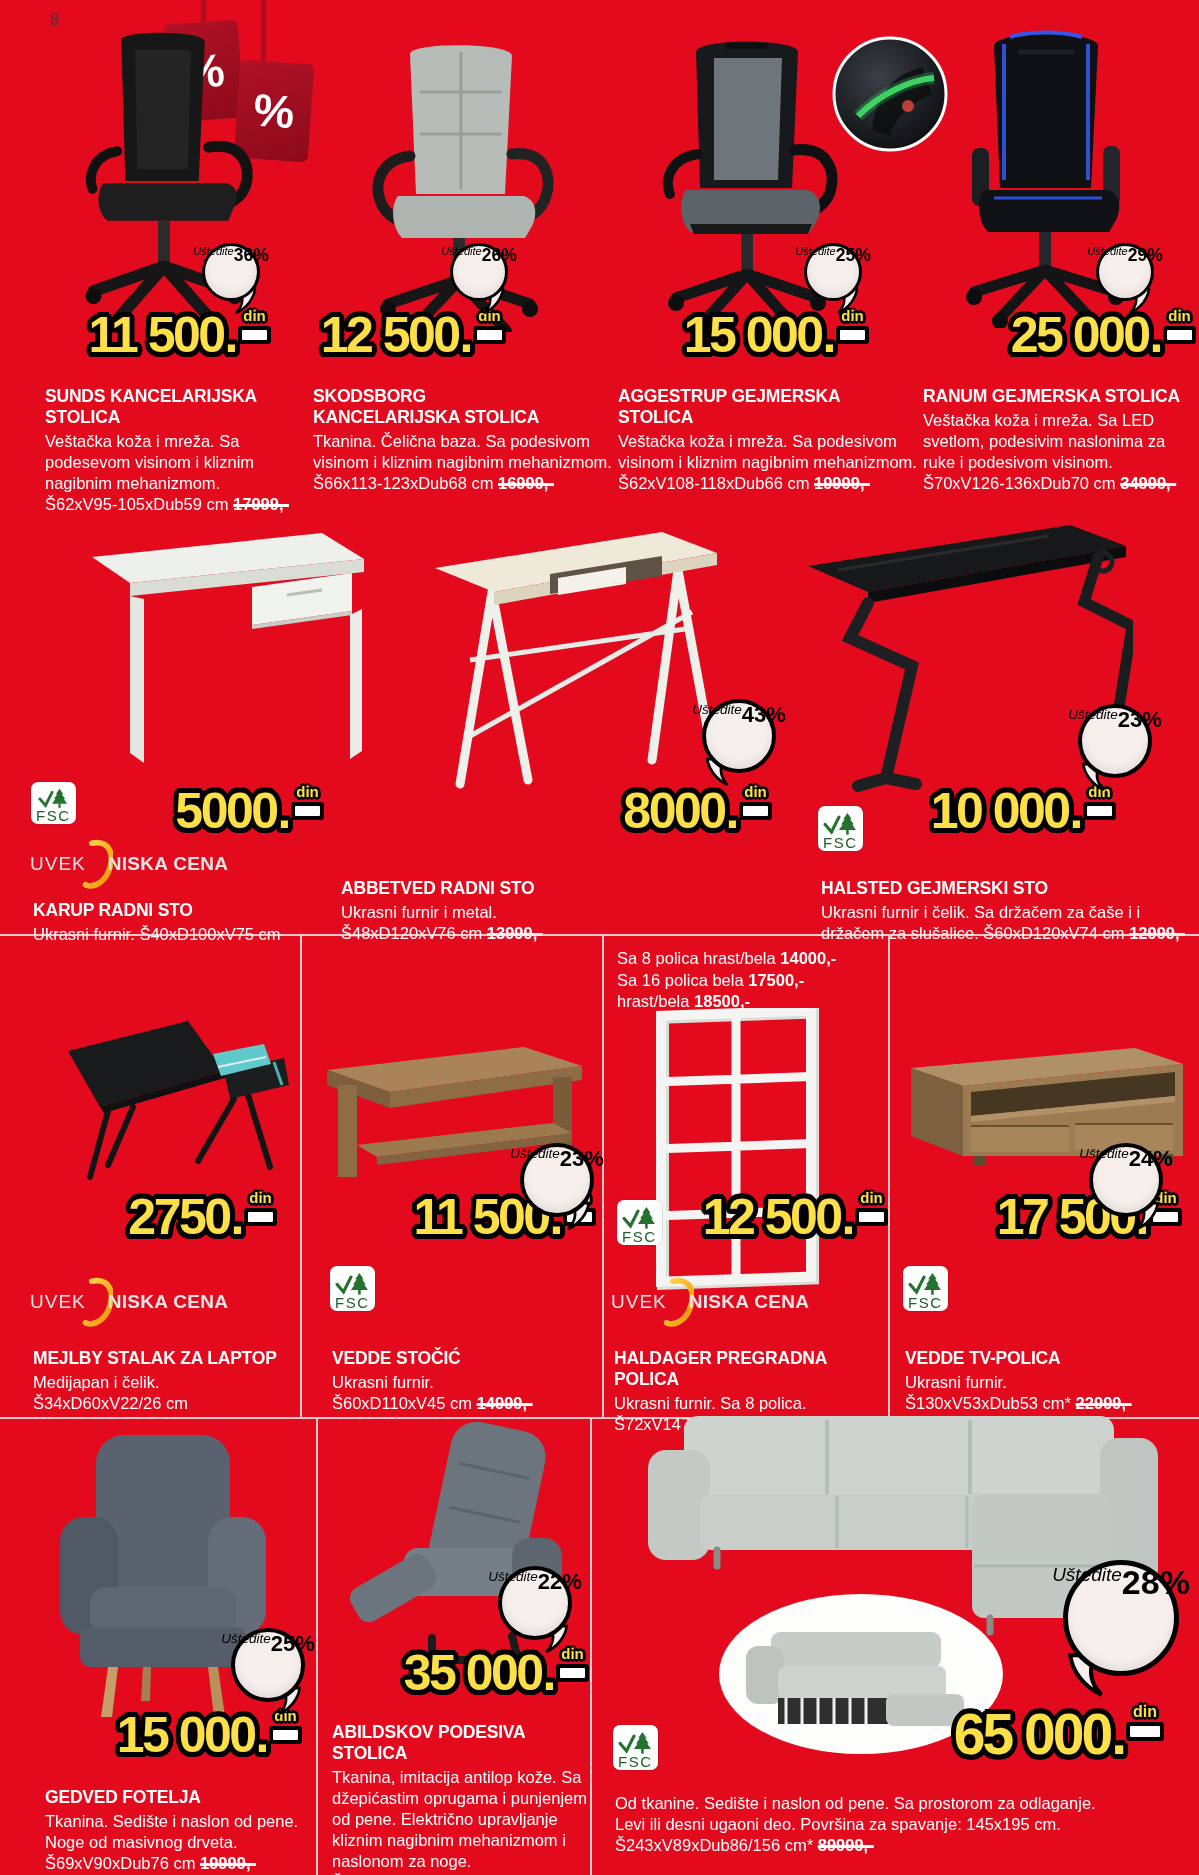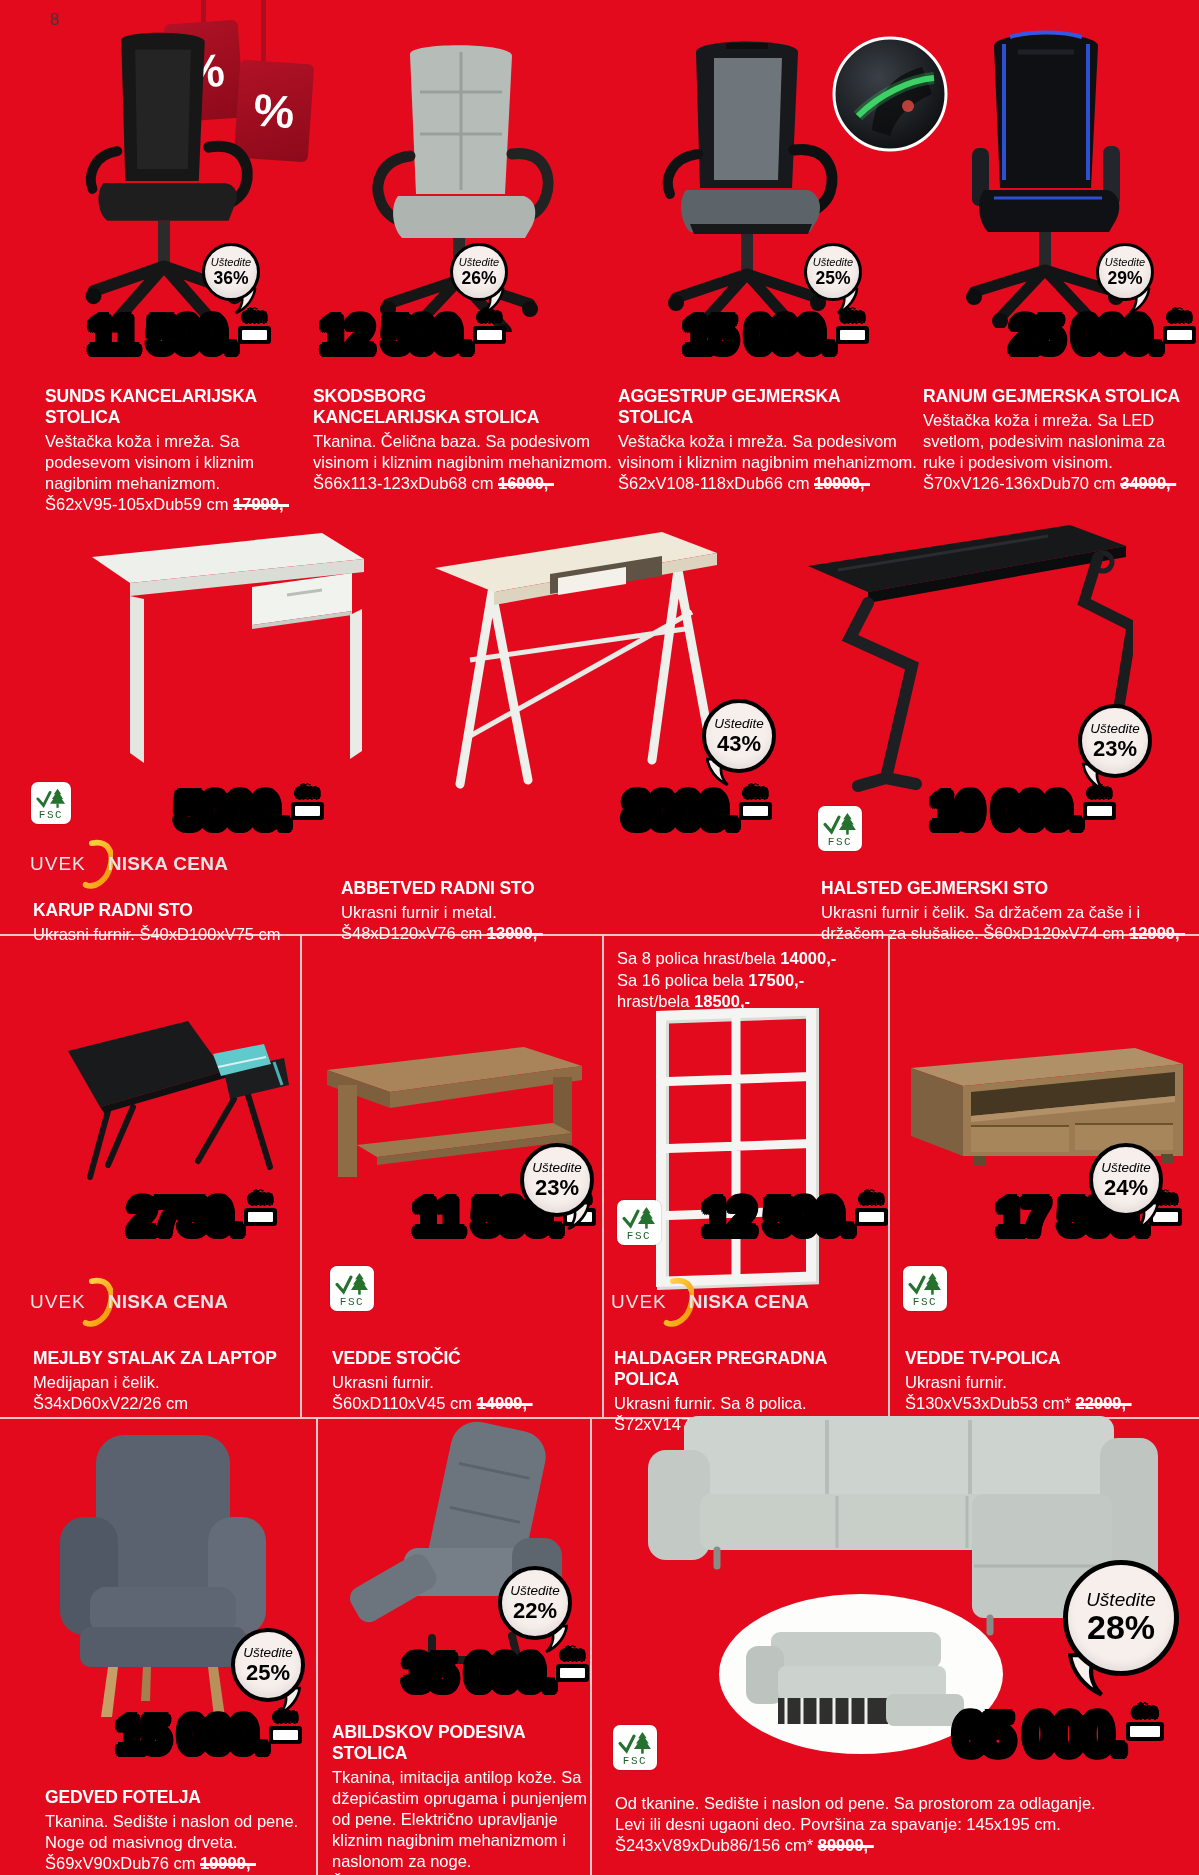--- a/index.html
+++ b/index.html
@@ -11,56 +11,56 @@
   }
   
   .pblock{position:absolute;color:#fff;}
   .pblock h3{margin:16px 0 3px 0;font-size:17.5px;line-height:21px;font-weight:800;letter-spacing:-0.2px;}
   .pblock p{margin:0;font-size:16.5px;line-height:21px;font-weight:400;white-space:nowrap;}
   .pblock s{font-weight:700;text-decoration:line-through;text-decoration-thickness:2.5px;}
   .note{position:absolute;color:#fff;}
   .note p{margin:0;font-size:16.5px;line-height:21.5px;white-space:nowrap;}
   .note b{font-weight:800;}
   
-  .price{position:absolute;display:flex;align-items:flex-start;color:#000000;font-weight:700;}
+  .price{position:absolute;display:flex;align-items:flex-start;color:#fde047;font-weight:700;}
   .price .num{font-size:50px;line-height:46px;letter-spacing:-2.5px;}
   .price .dot{margin-left:1px;}
   .ol5{text-shadow:-5px 0 0 #000,5px 0 0 #000,0 -5px 0 #000,0 5px 0 #000,
     -3.5px -3.5px 0 #000,3.5px -3.5px 0 #000,-3.5px 3.5px 0 #000,3.5px 3.5px 0 #000,
     -2px -4.6px 0 #000,2px -4.6px 0 #000,-2px 4.6px 0 #000,2px 4.6px 0 #000,
     -4.6px -2px 0 #000,4.6px -2px 0 #000,-4.6px 2px 0 #000,4.6px 2px 0 #000;}
   .ol3{text-shadow:-3px 0 0 #000,3px 0 0 #000,0 -3px 0 #000,0 3px 0 #000,
     -2.1px -2.1px 0 #000,2.1px -2.1px 0 #000,-2.1px 2.1px 0 #000,2.1px 2.1px 0 #000;}
   .price .cur{display:inline-flex;flex-direction:column;align-items:center;margin-left:6px;margin-top:-4px;}
   .price .din{font-size:15px;line-height:15px;font-weight:700;letter-spacing:0;}
   .price .dashbar{margin-top:7px;width:25px;height:10px;background:#fff;border-radius:1px;box-shadow:0 0 0 4px #000;}
   .price.lg .num{font-size:57px;line-height:52px;letter-spacing:-3px;}
   .price.lg .din{font-size:16px;}
   .price.lg .dashbar{width:30px;height:11px;}
   
   .badge{position:absolute;}
   .badge .bub{position:relative;z-index:2;border-radius:50%;background:#f6efec;border:3.5px solid #000;
-    display:flex;flex-direction:column;align-items:center;justify-content:center;color:#000;
+    display:flex;flex-direction:row;justify-content:center;color:#000;
     box-shadow:inset 0 -5px 8px rgba(0,0,0,0.07);}
   .badge .lbl{font-style:italic;line-height:1.05;}
   .badge .pct{font-weight:800;line-height:1.05;}
   .badge .tail{position:absolute;z-index:1;bottom:-14px;}
   .badge .tail.tr{right:2px;}
   .badge .tail.tl{left:2px;transform:scaleX(-1);}
   .badge.sm .bub{width:52px;height:52px;}
   .badge.sm .lbl{font-size:11px;} .badge.sm .pct{font-size:17.5px;}
   .badge.md .bub{width:66px;height:66px;border-width:4px;}
   .badge.md .lbl{font-size:13.5px;} .badge.md .pct{font-size:22px;}
   .badge.lg .bub{width:106px;height:106px;border-width:5px;}
   .badge.lg .lbl{font-size:19px;} .badge.lg .pct{font-size:34px;}
   .badge.lg .tail{bottom:-22px;}
   
   .fsc{position:absolute;background:#fff;border-radius:7px;padding:5px 5px 2px 5px;
     display:flex;flex-direction:column;align-items:center;box-shadow:0 0 0 1px rgba(0,0,0,0.08);}
-  .fsct{font-family:Liberation Mono, monospace;font-size:11px;line-height:13px;color:#1e5f2a;letter-spacing:1.5px;}
+  .fsct{font-family:Liberation Sans, sans-serif;font-size:15px;line-height:13px;color:#1e5f2a;letter-spacing:1.5px;}
   .uvek{position:absolute;display:flex;align-items:center;color:#e5e5e5;height:52px;}
   .uvek .upre{font-size:19px;font-weight:400;letter-spacing:1px;margin-right:-5px;}
   .uvek .upost{font-size:19px;font-weight:800;letter-spacing:0.3px;margin-left:-5px;}
   
   .sep{position:absolute;background:rgba(248,233,233,0.85);}
   .tag{position:absolute;width:74px;height:98px;border-radius:6px;
     background:linear-gradient(160deg,#b11125 0%,#8c0a1b 100%);
     display:flex;align-items:center;justify-content:center;color:#fff;font-size:46px;font-weight:700;}
   .string{position:absolute;width:5px;background:#ac0d21;}
   .pagenum{position:absolute;left:50px;top:10px;font-size:17px;color:#3a3a3a;font-weight:400;}

